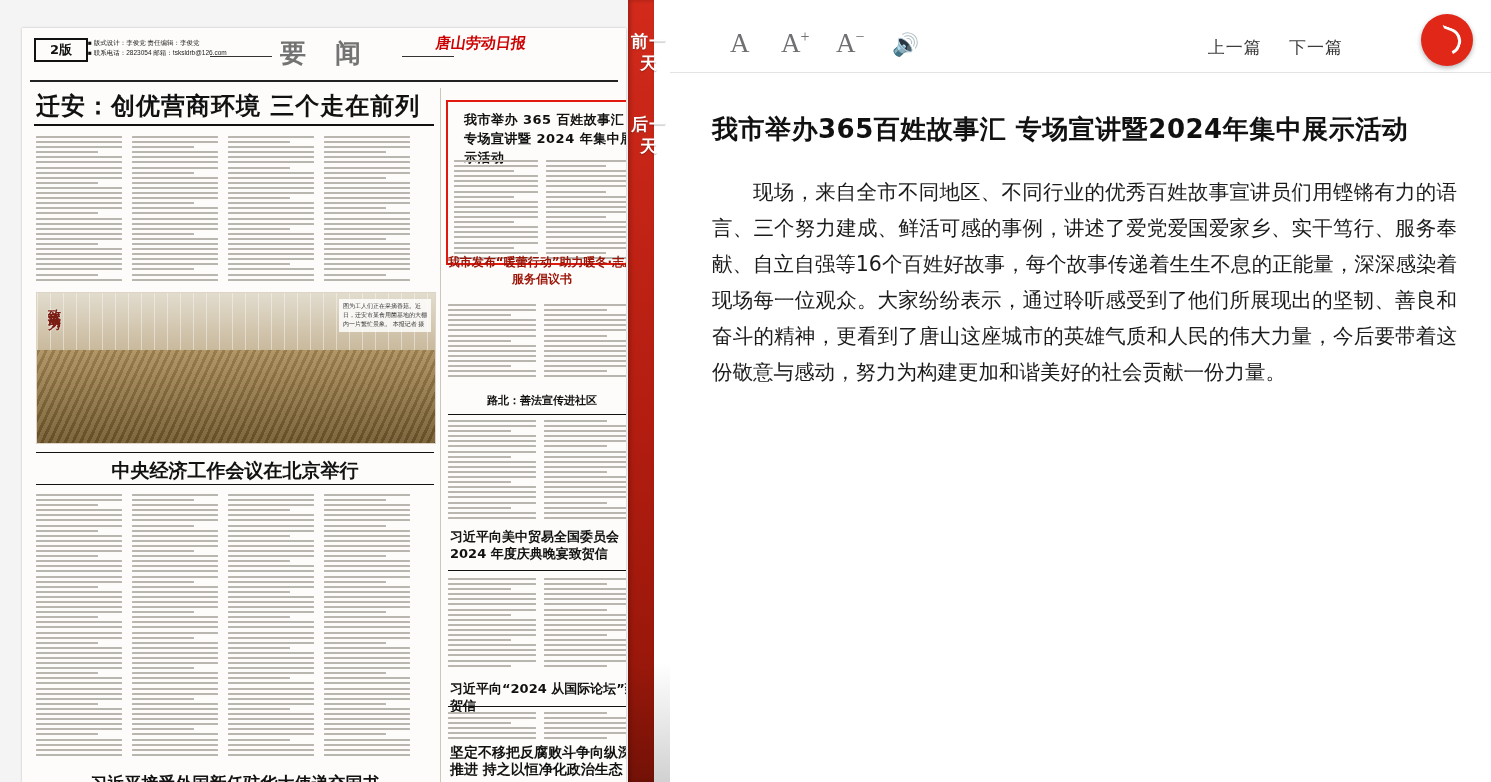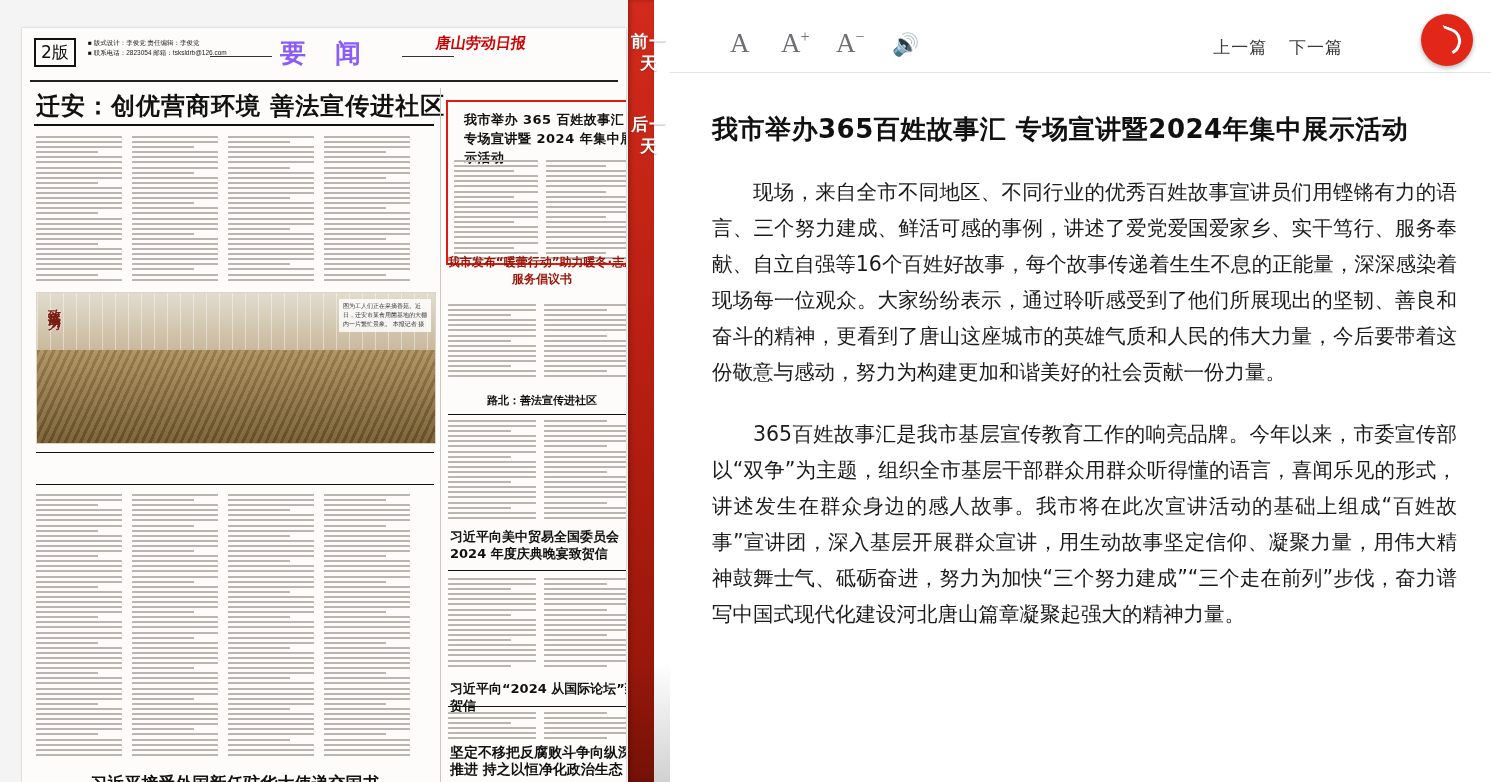--- a/index.html
+++ b/index.html
@@ -32,35 +32,35 @@
     box-shadow: 0 0 2px rgba(0,0,0,.25);
     overflow: hidden;
   }
   
   .masthead {
     position: absolute; left: 8px; top: 6px; right: 8px; height: 46px;
     border-bottom: 2px solid #222;
   }
   .page-badge {
     position: absolute; left: 4px; top: 4px;
-    border: 2px solid #111; padding: 1px 5px;
-    font-size: 17px; font-weight: normal; color: #111;
+    border: 2px solid #111; padding: 1px 14px;
+    font-size: 13px; font-weight: bold; color: #111;
     font-family: "DejaVu Sans", sans-serif;
   }
   .masthead-meta {
     position: absolute; left: 58px; top: 4px;
     font-size: 6.5px; line-height: 10px; color: #222;
   }
   .masthead-meta div::before {
     content: "■ "; color: #111;
   }
   .masthead-title {
     position: absolute; left: 250px; top: 2px;
     font-size: 26px; font-weight: bold; letter-spacing: 10px;
-    color: #8b5cf6; font-family: "DejaVu Sans", sans-serif;
+    color: #737373; font-family: "DejaVu Sans", sans-serif;
   }
   .masthead-rule-l, .masthead-rule-r {
     position: absolute; top: 22px; height: 1px; background: #333;
   }
   .masthead-rule-l { left: 180px; width: 62px; }
   .masthead-rule-r { left: 372px; width: 52px; }
   .masthead-logo {
     position: absolute; right: 92px; top: 0px;
     font-size: 15px; font-weight: bold; color: #c00;
     font-family: "DejaVu Serif", serif;
@@ -191,21 +191,21 @@
   .tool-A  { left: 60px;  font-size: 27px; }
   .tool-Ap { left: 111px; font-size: 27px; }
   .tool-Am { left: 166px; font-size: 27px; }
   .tool-sup { font-size: 16px; vertical-align: super; }
   .tool-speaker {
     left: 222px; top: 32px; font-size: 22px; color: #6f7073;
   }
   .nav-links {
     position: absolute; right: 148px; top: 36px;
     font-size: 17px; color: #3c3c3c; letter-spacing: 1px;
-    font-family: Liberation Sans, sans-serif;
+    font-family: Liberation Mono, monospace;
   }
   .nav-links span { cursor: pointer; margin-left: 16px; }
   .nav-links span:first-child { margin-left: 0; }
 
   .badge-round {
     position: absolute; right: 18px; top: 14px;
     width: 52px; height: 52px; border-radius: 50%;
     background: #e02718;
     box-shadow: 0 2px 5px rgba(0,0,0,.3);
   }
@@ -250,21 +250,21 @@
         <div class="masthead-meta">
           <div>版式设计：李俊党  责任编辑：李俊党</div>
           <div>联系电话：2823054  邮箱：tsksldrb@126.com</div>
         </div>
         <div class="masthead-rule-l"></div>
         <div class="masthead-title">要 闻</div>
         <div class="masthead-rule-r"></div>
         <div class="masthead-logo">唐山劳动日报</div>
       </div>
 
-      <div class="headline-main">迁安：创优营商环境 善法宣传进社区</div>
+      <div class="headline-main">迁安：创优营商环境 三个走在前列</div>
       <div class="rule-under-headline"></div>
 
       <div class="col" style="left:14px; top:108px; width:86px; height:148px;">
         <div class="tline"></div>
           <div class="tline"></div>
           <div class="tline"></div>
           <div class="tline short"></div>
         <div class="tline"></div>
           <div class="tline"></div>
           <div class="tline"></div>
@@ -390,20 +390,21 @@
       </div>
 
       <div class="photo" style="left:14px; top:264px; width:398px; height:150px;">
         <div class="grid-lines"></div>
         <div class="crowd"></div>
         <div class="photo-vert-title">致富添动力</div>
         <div class="photo-caption">图为工人们正在采摘香菇。近日，迁安市某食用菌基地的大棚内一片繁忙景象。    本报记者 摄</div>
       </div>
 
       <div class="hrule" style="left:14px; top:424px; width:398px;"></div>
+      <div class="sec-title" style="left:14px; top:430px; width:398px; font-size:19px;">中央经济工作会议在北京举行</div>
       <div class="hrule" style="left:14px; top:456px; width:398px;"></div>
 
       <div class="col" style="left:14px; top:466px; width:86px; height:272px;">
         <div class="tline"></div>
           <div class="tline"></div>
           <div class="tline short"></div>
           <div class="tline"></div>
         <div class="tline"></div>
           <div class="tline"></div>
           <div class="tline"></div>
@@ -840,18 +841,17 @@
         <span>下一篇</span>
       </div>
 
       <div class="badge-round"></div>
     </div>
 
     <div class="article">
       <div class="article-title">我市举办365百姓故事汇 专场宣讲暨2024年集中展示活动</div>
       <div class="article-body">
         <p>现场，来自全市不同地区、不同行业的优秀百姓故事宣讲员们用铿锵有力的语言、三个努力建成、鲜活可感的事例，讲述了爱党爱国爱家乡、实干笃行、服务奉献、自立自强等16个百姓好故事，每个故事传递着生生不息的正能量，深深感染着现场每一位观众。大家纷纷表示，通过聆听感受到了他们所展现出的坚韧、善良和奋斗的精神，更看到了唐山这座城市的英雄气质和人民的伟大力量，今后要带着这份敬意与感动，努力为构建更加和谐美好的社会贡献一份力量。</p>
-        <p>365百姓故事汇是我市基层宣传教育工作的响亮品牌。今年以来，市委宣传部以“双争”为主题，组织全市基层干部群众用群众听得懂的语言，喜闻乐见的形式，讲述发生在群众身边的感人故事。我市将在此次宣讲活动的基础上组成“百姓故事”宣讲团，深入基层开展群众宣讲，用生动故事坚定信仰、凝聚力量，用伟大精神鼓舞士气、砥砺奋进，努力为加快“三个努力建成”“三个走在前列”步伐，奋力谱写中国式现代化建设河北唐山篇章凝聚起强大的精神力量。</p>
       </div>
     </div>
   </div>
 
 </div>
 
 </body></html>

